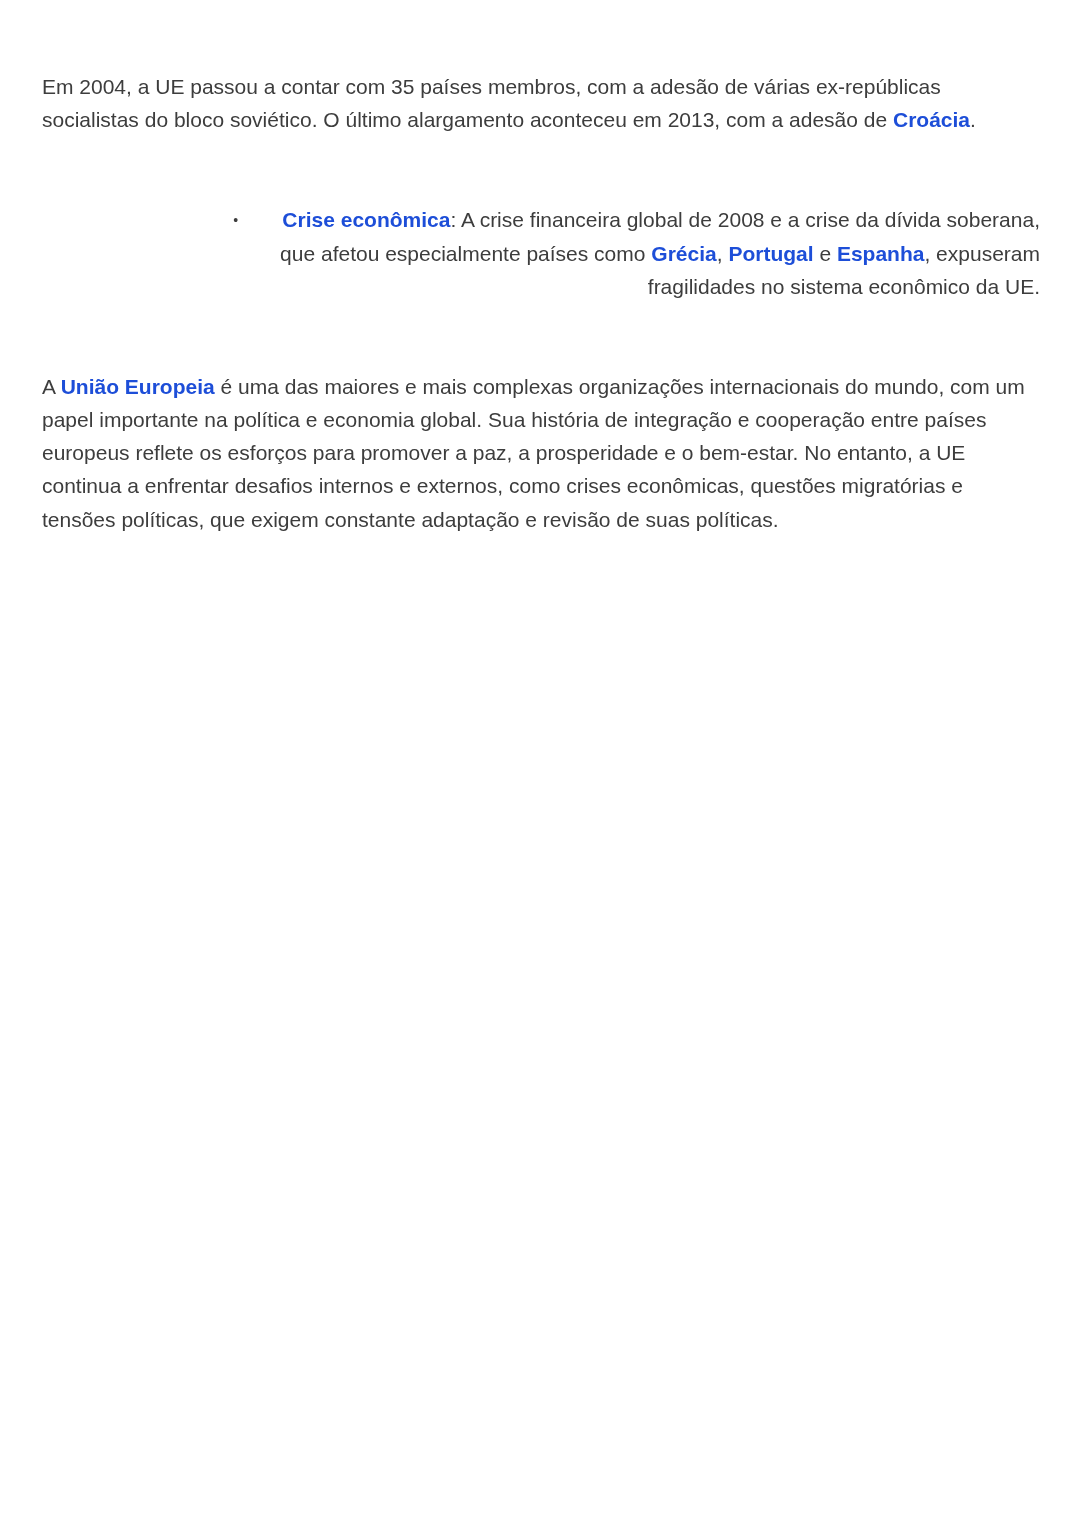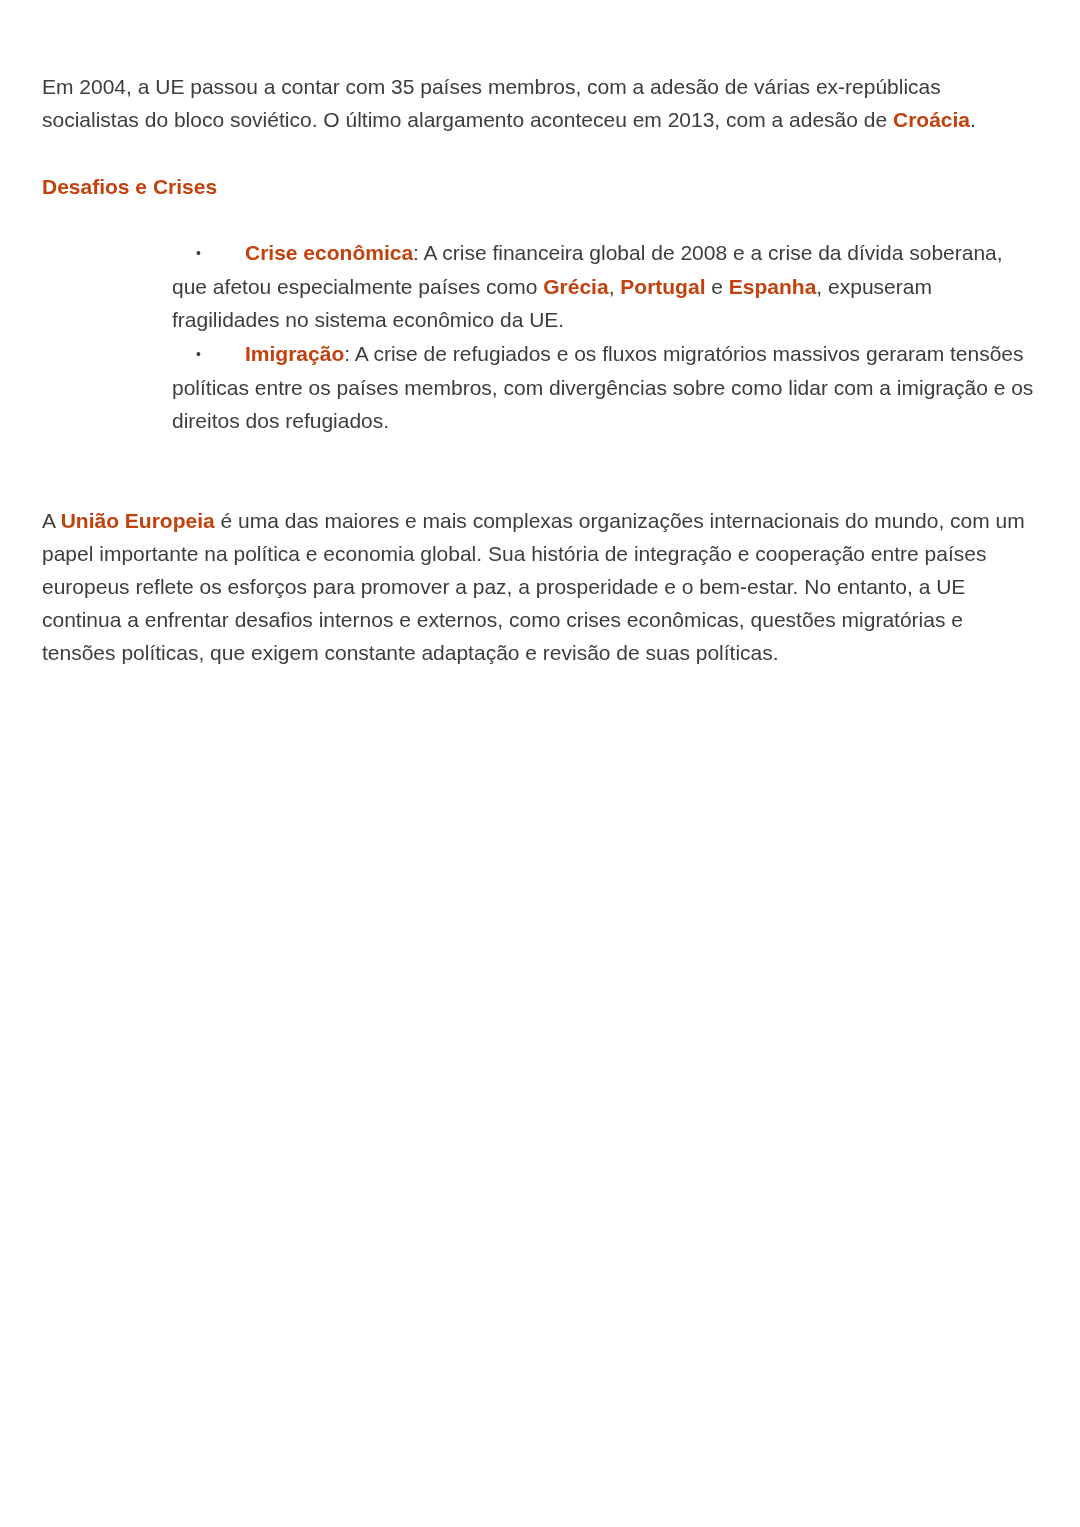--- a/index.html
+++ b/index.html
@@ -6,44 +6,42 @@
   body {
     width: 1080px; height: 1527px; overflow: hidden;
     font-family: "Liberation Sans", "DejaVu Sans", sans-serif;
     color: #3d3d3d;
     font-size: 21px;
     line-height: 33.2px;
   }
   .page { position: relative; padding: 70px 40px 0 42px; }
   p { margin: 0; }
   .gap { height: 33.2px; }
-  b { font-weight: bold; color: #c2410c; }
+  b { font-weight: bold; color: #1d4ed8; }
   ul.bullets { list-style: none; margin: 0; padding: 0 0 0 130px; }
-  ul.bullets li { position: relative; }
+  ul.bullets li { position: relative; text-align: right; }
   ul.bullets li .bullet {
     display: inline-block; width: 73px; text-indent: 0;
     text-align: left; padding-left: 24px; box-sizing: border-box;
   }
   ul.bullets li .bullet::before { content: "•"; font-size: 14px; vertical-align: 2px; }
 </style>
 </head>
 <body>
 
 <div class="page">
 
   <p><span>Em 2004, a UE passou a contar com 35 países membros, com a adesão de várias ex-repúblicas socialistas do bloco soviético. O último alargamento aconteceu em 2013, com a adesão de </span><b>Croácia</b><span>.</span></p>
 
   <div class="gap"></div>
-  <p><b>Desafios e Crises</b></p>
   <div class="gap"></div>
 
 
   <ul class="bullets">
     <li><span class="bullet"></span><b>Crise econômica</b><span>: A crise financeira global de 2008 e a crise da dívida soberana, que afetou especialmente países como </span><b>Grécia</b><span>, </span><b>Portugal</b><span> e </span><b>Espanha</b><span>, expuseram fragilidades no sistema econômico da UE.</span></li>
-    <li><span class="bullet"></span><b>Imigração</b><span>: A crise de refugiados e os fluxos migratórios massivos geraram tensões políticas entre os países membros, com divergências sobre como lidar com a imigração e os direitos dos refugiados.</span></li>
   </ul>
 
   <div class="gap"></div>
   <div class="gap"></div>
 
   <p><span>A </span><b>União Europeia</b><span> é uma das maiores e mais complexas organizações internacionais do mundo, com um papel importante na política e economia global. Sua história de integração e cooperação entre países europeus reflete os esforços para promover a paz, a prosperidade e o bem-estar. No entanto, a UE continua a enfrentar desafios internos e externos, como crises econômicas, questões migratórias e tensões políticas, que exigem constante adaptação e revisão de suas políticas.</span></p>
 
 </div>
 
 </body></html>

